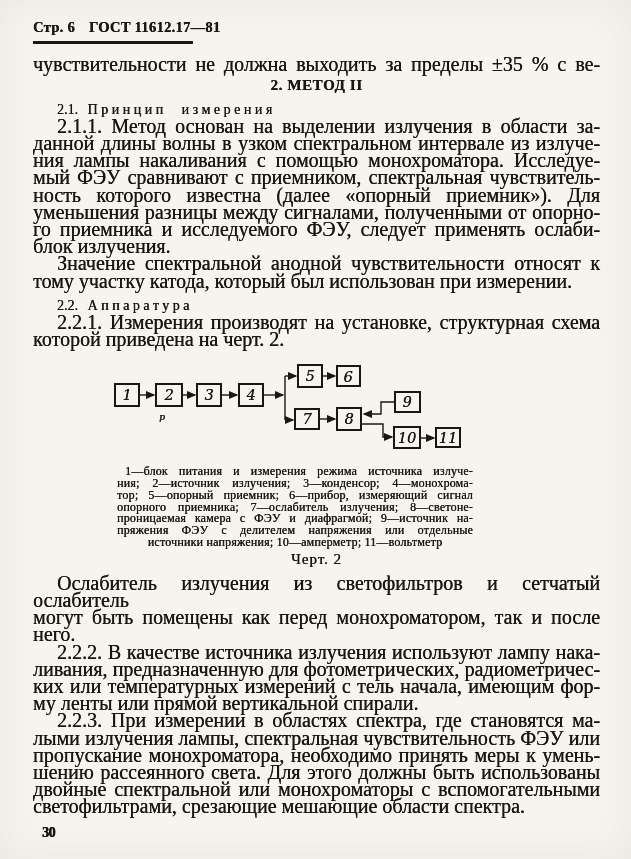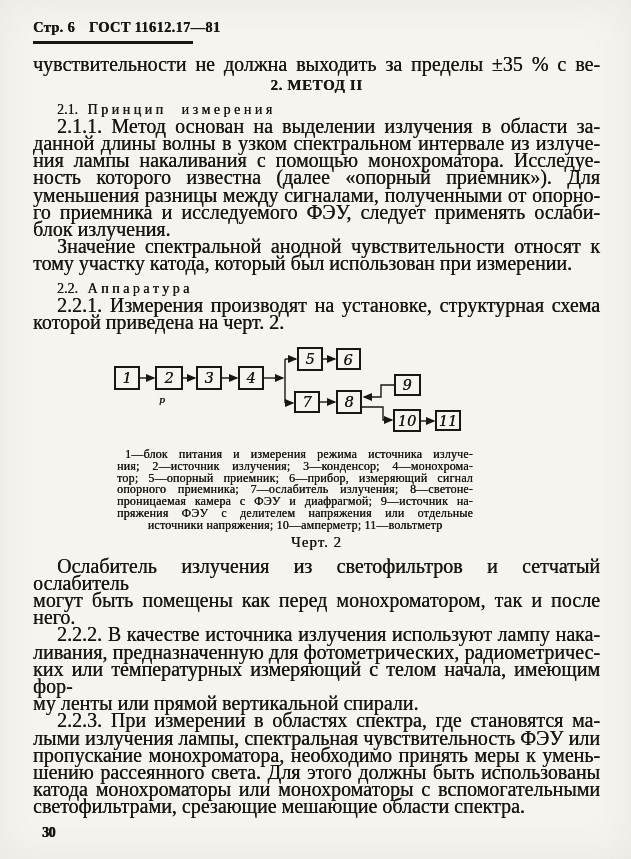--- a/index.html
+++ b/index.html
@@ -90,20 +90,21 @@
 
   <div class="subhead">
     <span class="num">2.1.</span>
     <span class="spread">Принцип измерения</span>
   </div>
 
   <div class="para indent-first">
       <div class="tl">2.1.1. Метод основан на выделении излучения в области за-</div>
       <div class="tl">данной длины волны в узком спектральном интервале из излуче-</div>
       <div class="tl">ния лампы накаливания с помощью монохроматора. Исследуе-</div>
+      <div class="tl">мый ФЭУ сравнивают с приемником, спектральная чувствитель-</div>
       <div class="tl">ность которого известна (далее «опорный приемник»). Для</div>
       <div class="tl">уменьшения разницы между сигналами, полученными от опорно-</div>
       <div class="tl">го приемника и исследуемого ФЭУ, следует применять ослаби-</div>
       <div class="tl tl-end">блок излучения.</div>
     </div>
 
   <div class="para indent-first">
       <div class="tl">Значение спектральной анодной чувствительности относят к</div>
       <div class="tl tl-end">тому участку катода, который был использован при измерении.</div>
     </div>
@@ -202,28 +203,28 @@
 
   <div class="para indent-first para-after-fig">
       <div class="tl">Ослабитель излучения из светофильтров и сетчатый ослабитель</div>
       <div class="tl">могут быть помещены как перед монохроматором, так и после</div>
       <div class="tl tl-end">него.</div>
     </div>
 
   <div class="para indent-first">
       <div class="tl">2.2.2. В качестве источника излучения используют лампу нака-</div>
       <div class="tl">ливания, предназначенную для фотометрических, радиометричес-</div>
-      <div class="tl">ких или температурных измеряющий с телом начала, имеющим фор-</div>
+      <div class="tl">ких или температурных измерений с тель начала, имеющим фор-</div>
       <div class="tl tl-end">му ленты или прямой вертикальной спирали.</div>
     </div>
 
   <div class="para indent-first">
       <div class="tl">2.2.3. При измерении в областях спектра, где становятся ма-</div>
       <div class="tl">лыми излучения лампы, спектральная чувствительность ФЭУ или</div>
       <div class="tl">пропускание монохроматора, необходимо принять меры к умень-</div>
       <div class="tl">шению рассеянного света. Для этого должны быть использованы</div>
-      <div class="tl">катода монохроматоры или монохроматоры с вспомогательными</div>
+      <div class="tl">двойные спектральной или монохроматоры с вспомогательными</div>
       <div class="tl tl-end">светофильтрами, срезающие мешающие области спектра.</div>
     </div>
 
   <div class="footer-pagenum">30</div>
 
 </div>
 
 </body></html>

